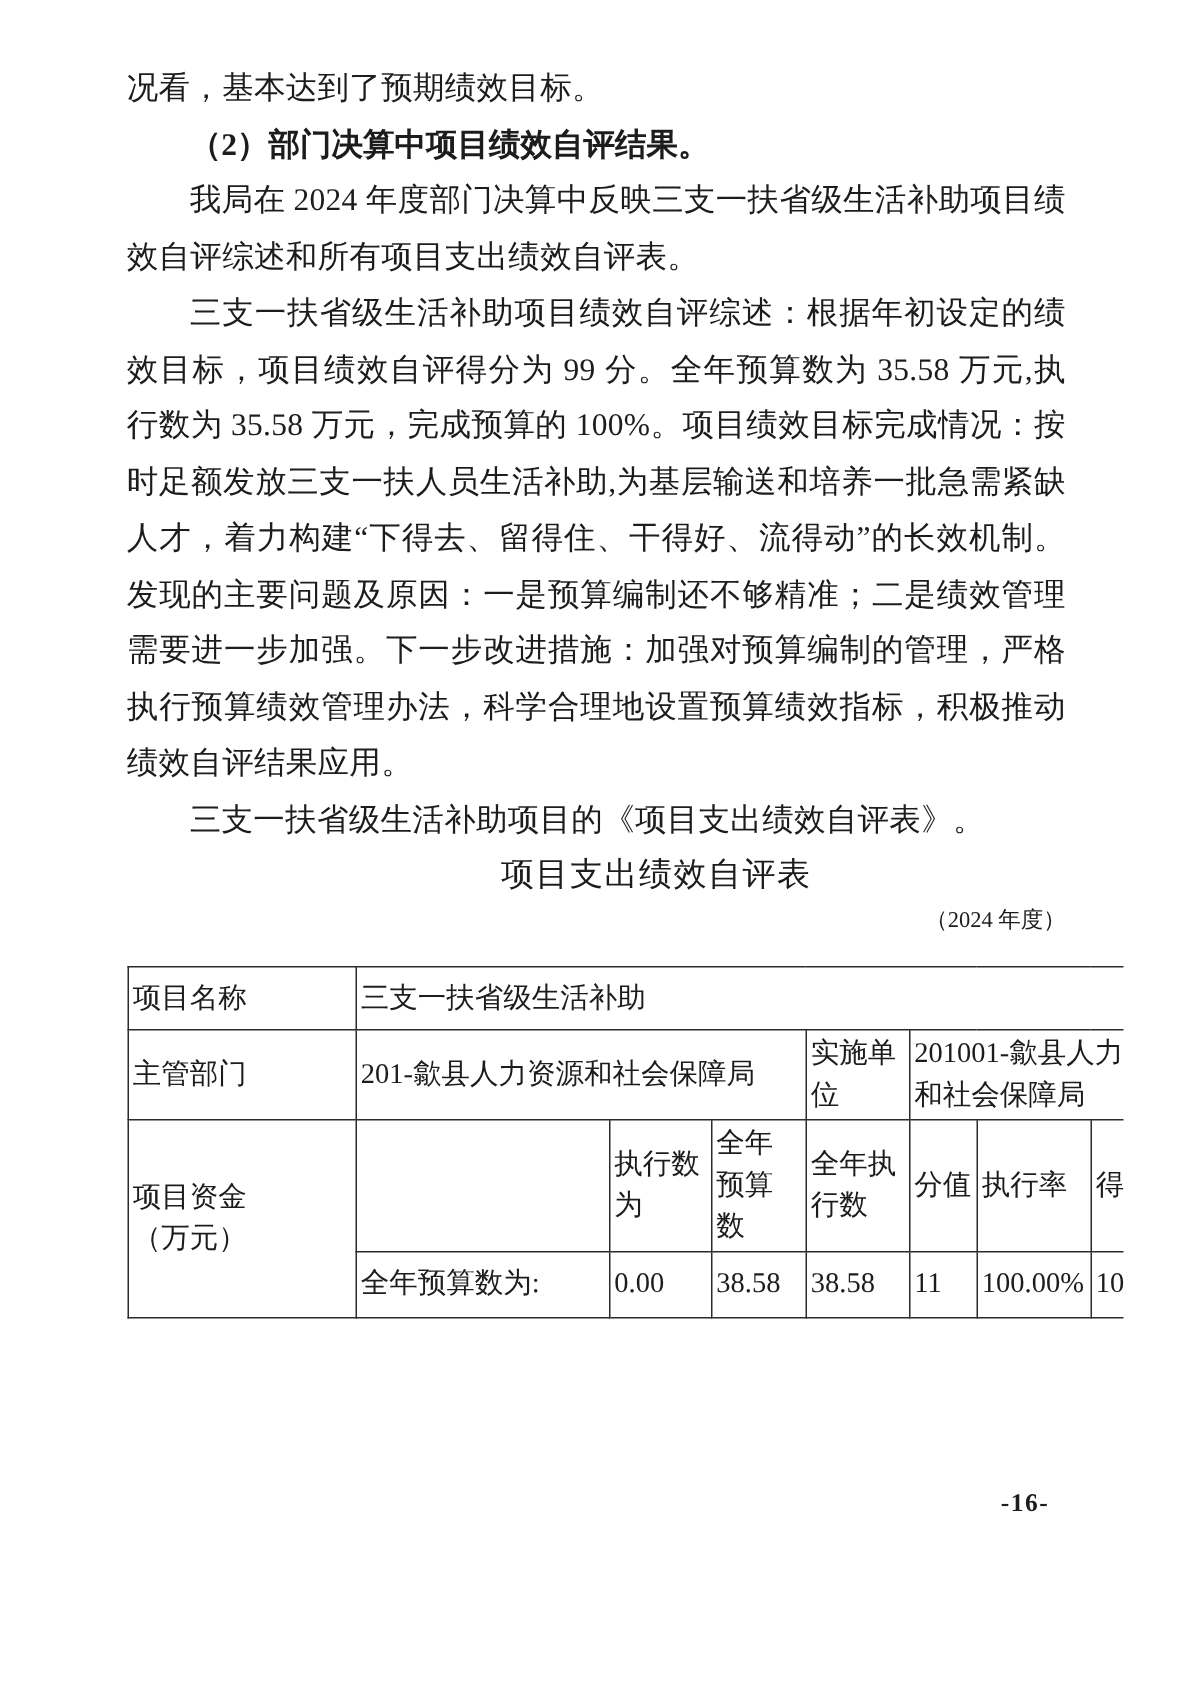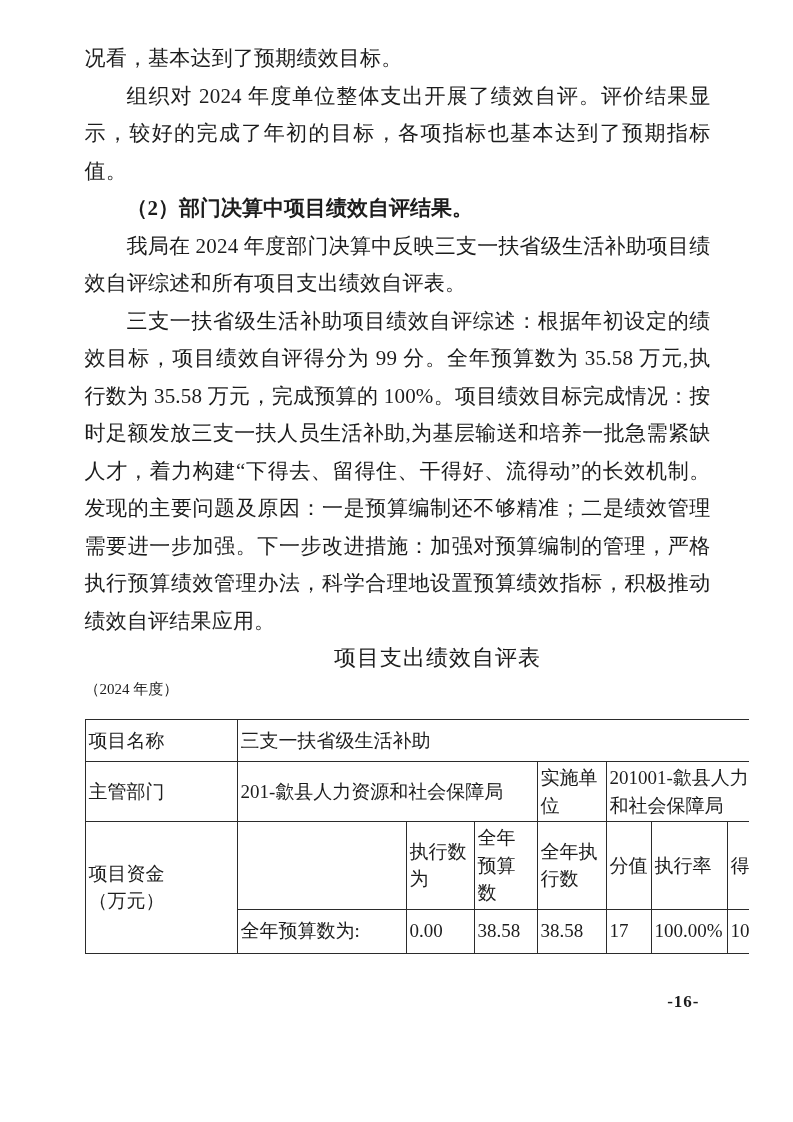--- a/index.html
+++ b/index.html
@@ -39,21 +39,21 @@
     left: 40px;
     font-size: 22px;
     line-height: 36px;
     font-weight: 500;
     text-align: center;
     letter-spacing: 1px;
   }
   .table-subtitle {
     font-size: 15px;
     line-height: 26px;
-    text-align: left;
+    text-align: right;
   }
   table.eval-table {
     margin-top: 17px;
     border-collapse: collapse;
     table-layout: fixed;
     width: 713px;
   }
   table.eval-table td {
     border: 1px solid var(--border);
     font-size: 19px;
@@ -77,26 +77,26 @@
     font-weight: bold;
   }
 </style>
 </head>
 <body>
 
 <div class="page">
   <div class="content">
 
     <p class="body-text">况看，基本达到了预期绩效目标。</p>
-    <p class="body-text indent">组织对 2024 年度单位整体支出开展了绩效自评。评价结果显示，较好的完成了年初的目标，各项指标也基本达到了预期指标值。</p>
 
     <p class="section-heading">（2）部门决算中项目绩效自评结果。</p>
 
     <p class="body-text indent">我局在 2024 年度部门决算中反映三支一扶省级生活补助项目绩效自评综述和所有项目支出绩效自评表。</p>
     <p class="body-text indent">三支一扶省级生活补助项目绩效自评综述：根据年初设定的绩效目标，项目绩效自评得分为 99 分。全年预算数为 35.58 万元,执行数为 35.58 万元，完成预算的 100%。项目绩效目标完成情况：按时足额发放三支一扶人员生活补助,为基层输送和培养一批急需紧缺人才，着力构建“下得去、留得住、干得好、流得动”的长效机制。发现的主要问题及原因：一是预算编制还不够精准；二是绩效管理需要进一步加强。下一步改进措施：加强对预算编制的管理，严格执行预算绩效管理办法，科学合理地设置预算绩效指标，积极推动绩效自评结果应用。</p>
+    <p class="body-text indent">三支一扶省级生活补助项目的《项目支出绩效自评表》。</p>
 
     <h2 class="table-title">项目支出绩效自评表</h2>
     <div class="table-subtitle">（2024 年度）</div>
 
     <table class="eval-table">
       <colgroup>
         <col style="width:152px">
         <col style="width:169px">
         <col style="width:68px">
         <col style="width:63px">
@@ -125,21 +125,21 @@
           <td>全年执行数</td>
           <td>分值</td>
           <td>执行率</td>
           <td>得分</td>
         </tr>
         <tr class="r4">
           <td>全年预算数为:</td>
           <td>0.00</td>
           <td>38.58</td>
           <td>38.58</td>
-          <td>17</td>
+          <td>11</td>
           <td>100.00%</td>
           <td>10.00</td>
         </tr>
       </tbody>
     </table>
   </div>
 
   <div class="page-number">-16-</div>
 </div>
 

